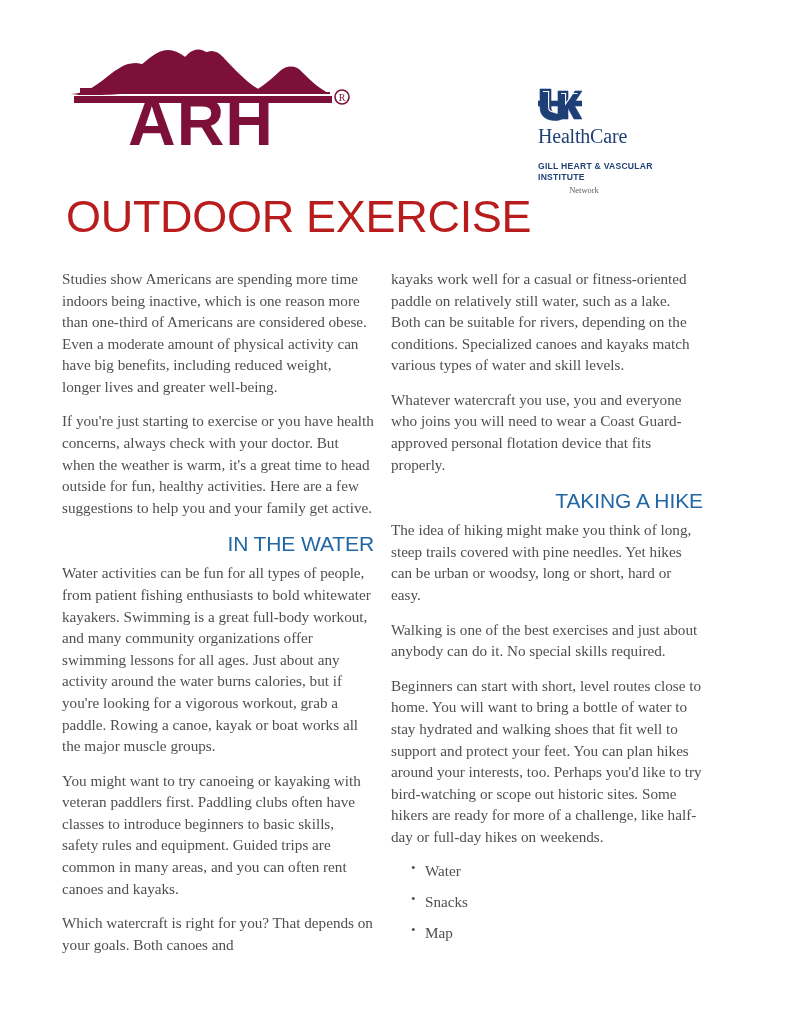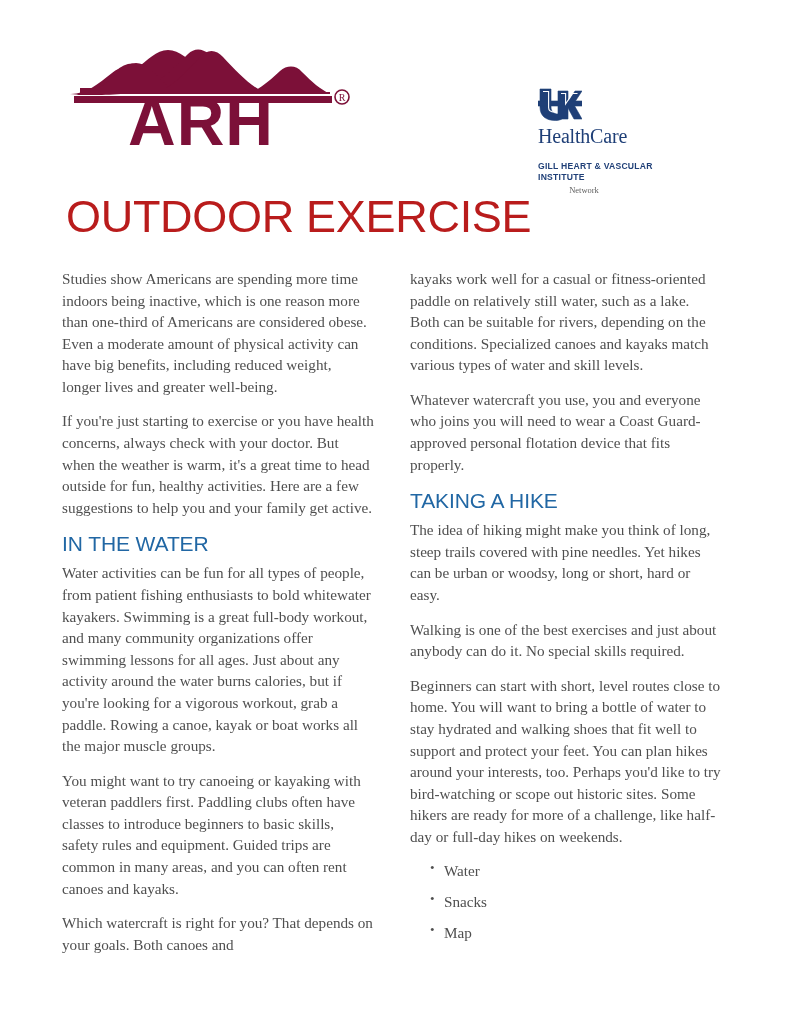--- a/index.html
+++ b/index.html
@@ -117,21 +117,21 @@
     margin: 0;
   }
 
   
   .columns {
     position: absolute;
     left: 0;
     top: 268px;
     width: 791px;
     display: flex;
-    gap: 36px;
+    gap: 17px;
     padding: 0 62px;
     box-sizing: border-box;
   }
 
   .col {
     width: 312px;
     flex: 0 0 312px;
   }
 
   .col p {
@@ -144,20 +144,21 @@
   }
 
   .section-head {
     font-family: "Liberation Sans", sans-serif;
     font-weight: normal;
     font-size: 21px;
     color: #2167a4;
     margin: 14px 0 7px 0;
     letter-spacing: -0.1px;
     line-height: 1.1;
+    text-align: right;
   }
 
   .col ul {
     margin: 2px 0 12px 0;
     padding-left: 34px;
     list-style: none;
   }
 
   .col li {
     font-family: "Liberation Serif", serif;

